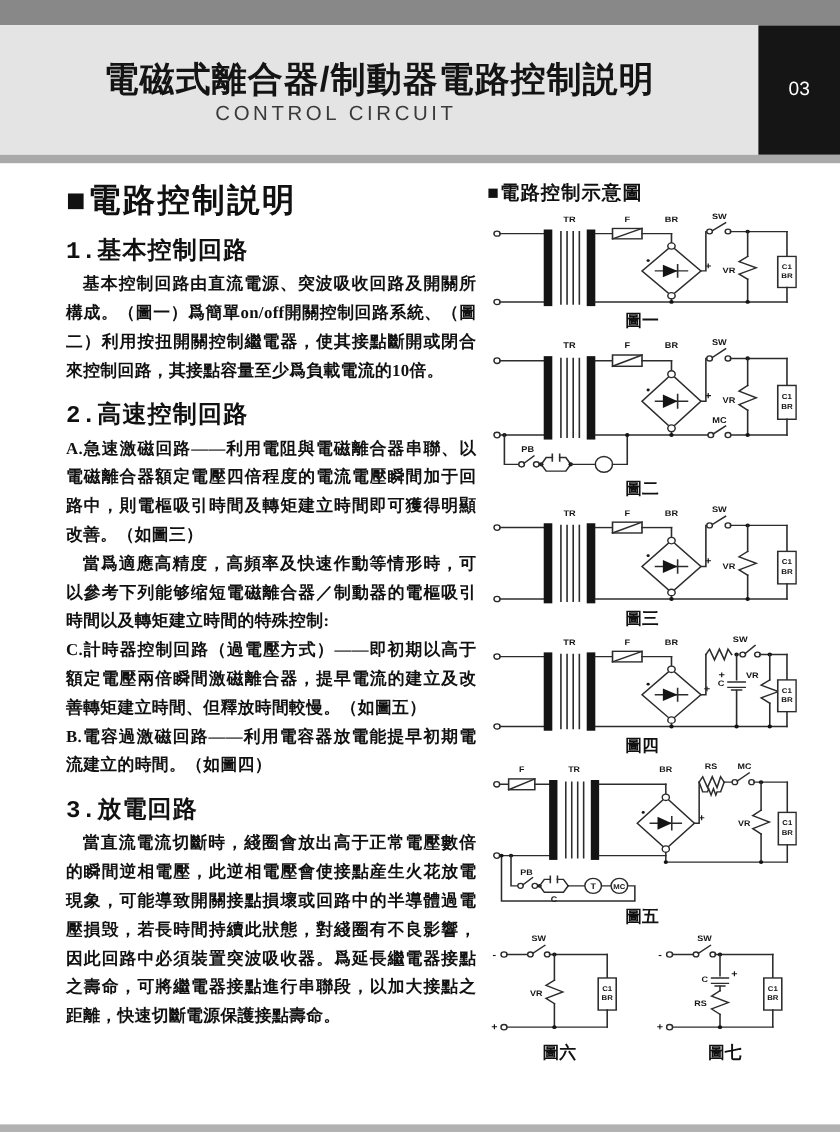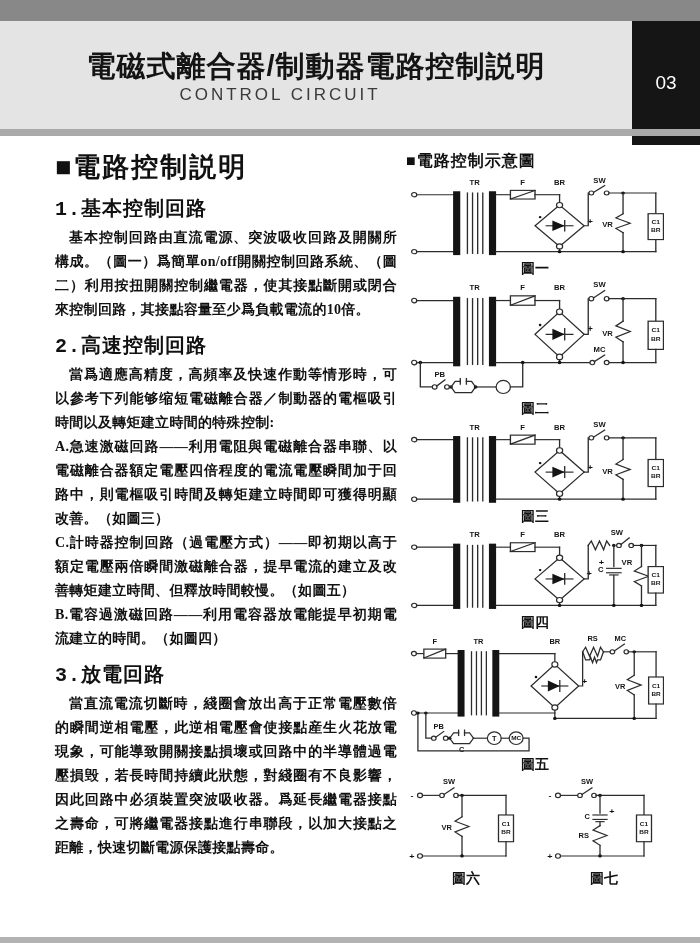--- a/index.html
+++ b/index.html
@@ -6,22 +6,22 @@
   #page{position:relative;width:700px;height:943px;background:#fff;overflow:hidden;
         font-family:"Liberation Serif",serif;color:#111;margin-top:21px;}
   
   #header{position:absolute;left:0;top:0;width:700px;height:108px;background:#e4e4e4;}
   #hdr-title{position:absolute;left:0;top:26px;width:632px;text-align:center;
              font-family:"Liberation Sans",sans-serif;font-size:29px;font-weight:700;
              letter-spacing:1px;color:#141414;}
   #hdr-sub{position:absolute;left:0;top:64px;width:560px;text-align:center;
            font-family:"Liberation Sans",sans-serif;font-size:17px;font-weight:400;
            letter-spacing:3px;color:#3a3a3a;}
-  #pagenum{position:absolute;right:0;top:0;width:68px;height:124px;background:#151515;
-           color:#fff;font-family:"Liberation Sans",sans-serif;font-size:19px;
+  #pagenum{position:absolute;right:0;top:0;width:68px;height:108px;background:#151515;
+           color:#fff;font-family:"Liberation Sans",sans-serif;font-size:16px;
            display:flex;align-items:center;justify-content:center;}
   #hdr-bar{position:absolute;left:0;top:108px;width:700px;height:7px;background:#a9a9a9;}
   #footer-bar{position:absolute;left:0;top:916px;width:700px;height:27px;background:#b2b2b2;}
 
   
   #left-col{position:absolute;left:55px;top:128px;width:342px;}
   .main-heading{font-family:"Liberation Sans",sans-serif;font-size:27px;font-weight:700;
                 margin:0 0 10px 0;letter-spacing:2px;}
   .sec-title{font-family:Liberation Mono, monospace;font-size:20px;font-weight:700;
              margin:10px 0 4px 0;letter-spacing:1px;}
@@ -66,22 +66,22 @@
   </div>
   <div id="hdr-bar"></div>
 
   <div id="left-col">
     <h1 class="main-heading">■電路控制説明</h1>
 
     <h2 class="sec-title">1.基本控制回路</h2>
     <p class="para indent1">基本控制回路由直流電源、突波吸收回路及開關所構成。（圖一）爲簡單on/off開關控制回路系統、（圖二）利用按扭開關控制繼電器，使其接點斷開或閉合來控制回路，其接點容量至少爲負載電流的10倍。</p>
 
     <h2 class="sec-title">2.高速控制回路</h2>
+    <p class="para">A.急速激磁回路——利用電阻與電磁離合器串聯、以電磁離合器額定電壓四倍程度的電流電壓瞬間加于回路中，則電樞吸引時間及轉矩建立時間即可獲得明顯改善。（如圖三）</p>
     <p class="para indent1">當爲適應高精度，高頻率及快速作動等情形時，可以參考下列能够缩短電磁離合器／制動器的電樞吸引時間以及轉矩建立時間的特殊控制:</p>
-    <p class="para">A.急速激磁回路——利用電阻與電磁離合器串聯、以電磁離合器額定電壓四倍程度的電流電壓瞬間加于回路中，則電樞吸引時間及轉矩建立時間即可獲得明顯改善。（如圖三）</p>
     <p class="para">C.計時器控制回路（過電壓方式）——即初期以高于額定電壓兩倍瞬間激磁離合器，提早電流的建立及改善轉矩建立時間、但釋放時間較慢。（如圖五）</p>
     <p class="para">B.電容過激磁回路——利用電容器放電能提早初期電流建立的時間。（如圖四）</p>
 
     <h2 class="sec-title">3.放電回路</h2>
     <p class="para indent1">當直流電流切斷時，綫圈會放出高于正常電壓數倍的瞬間逆相電壓，此逆相電壓會使接點産生火花放電現象，可能導致開關接點損壞或回路中的半導體過電壓損毁，若長時間持續此狀態，對綫圈有不良影響，因此回路中必須裝置突波吸收器。爲延長繼電器接點之壽命，可將繼電器接點進行串聯段，以加大接點之距離，快速切斷電源保護接點壽命。</p>
 
   </div>
 
   <div id="right-col">
     <div class="fig-heading">■電路控制示意圖</div>

